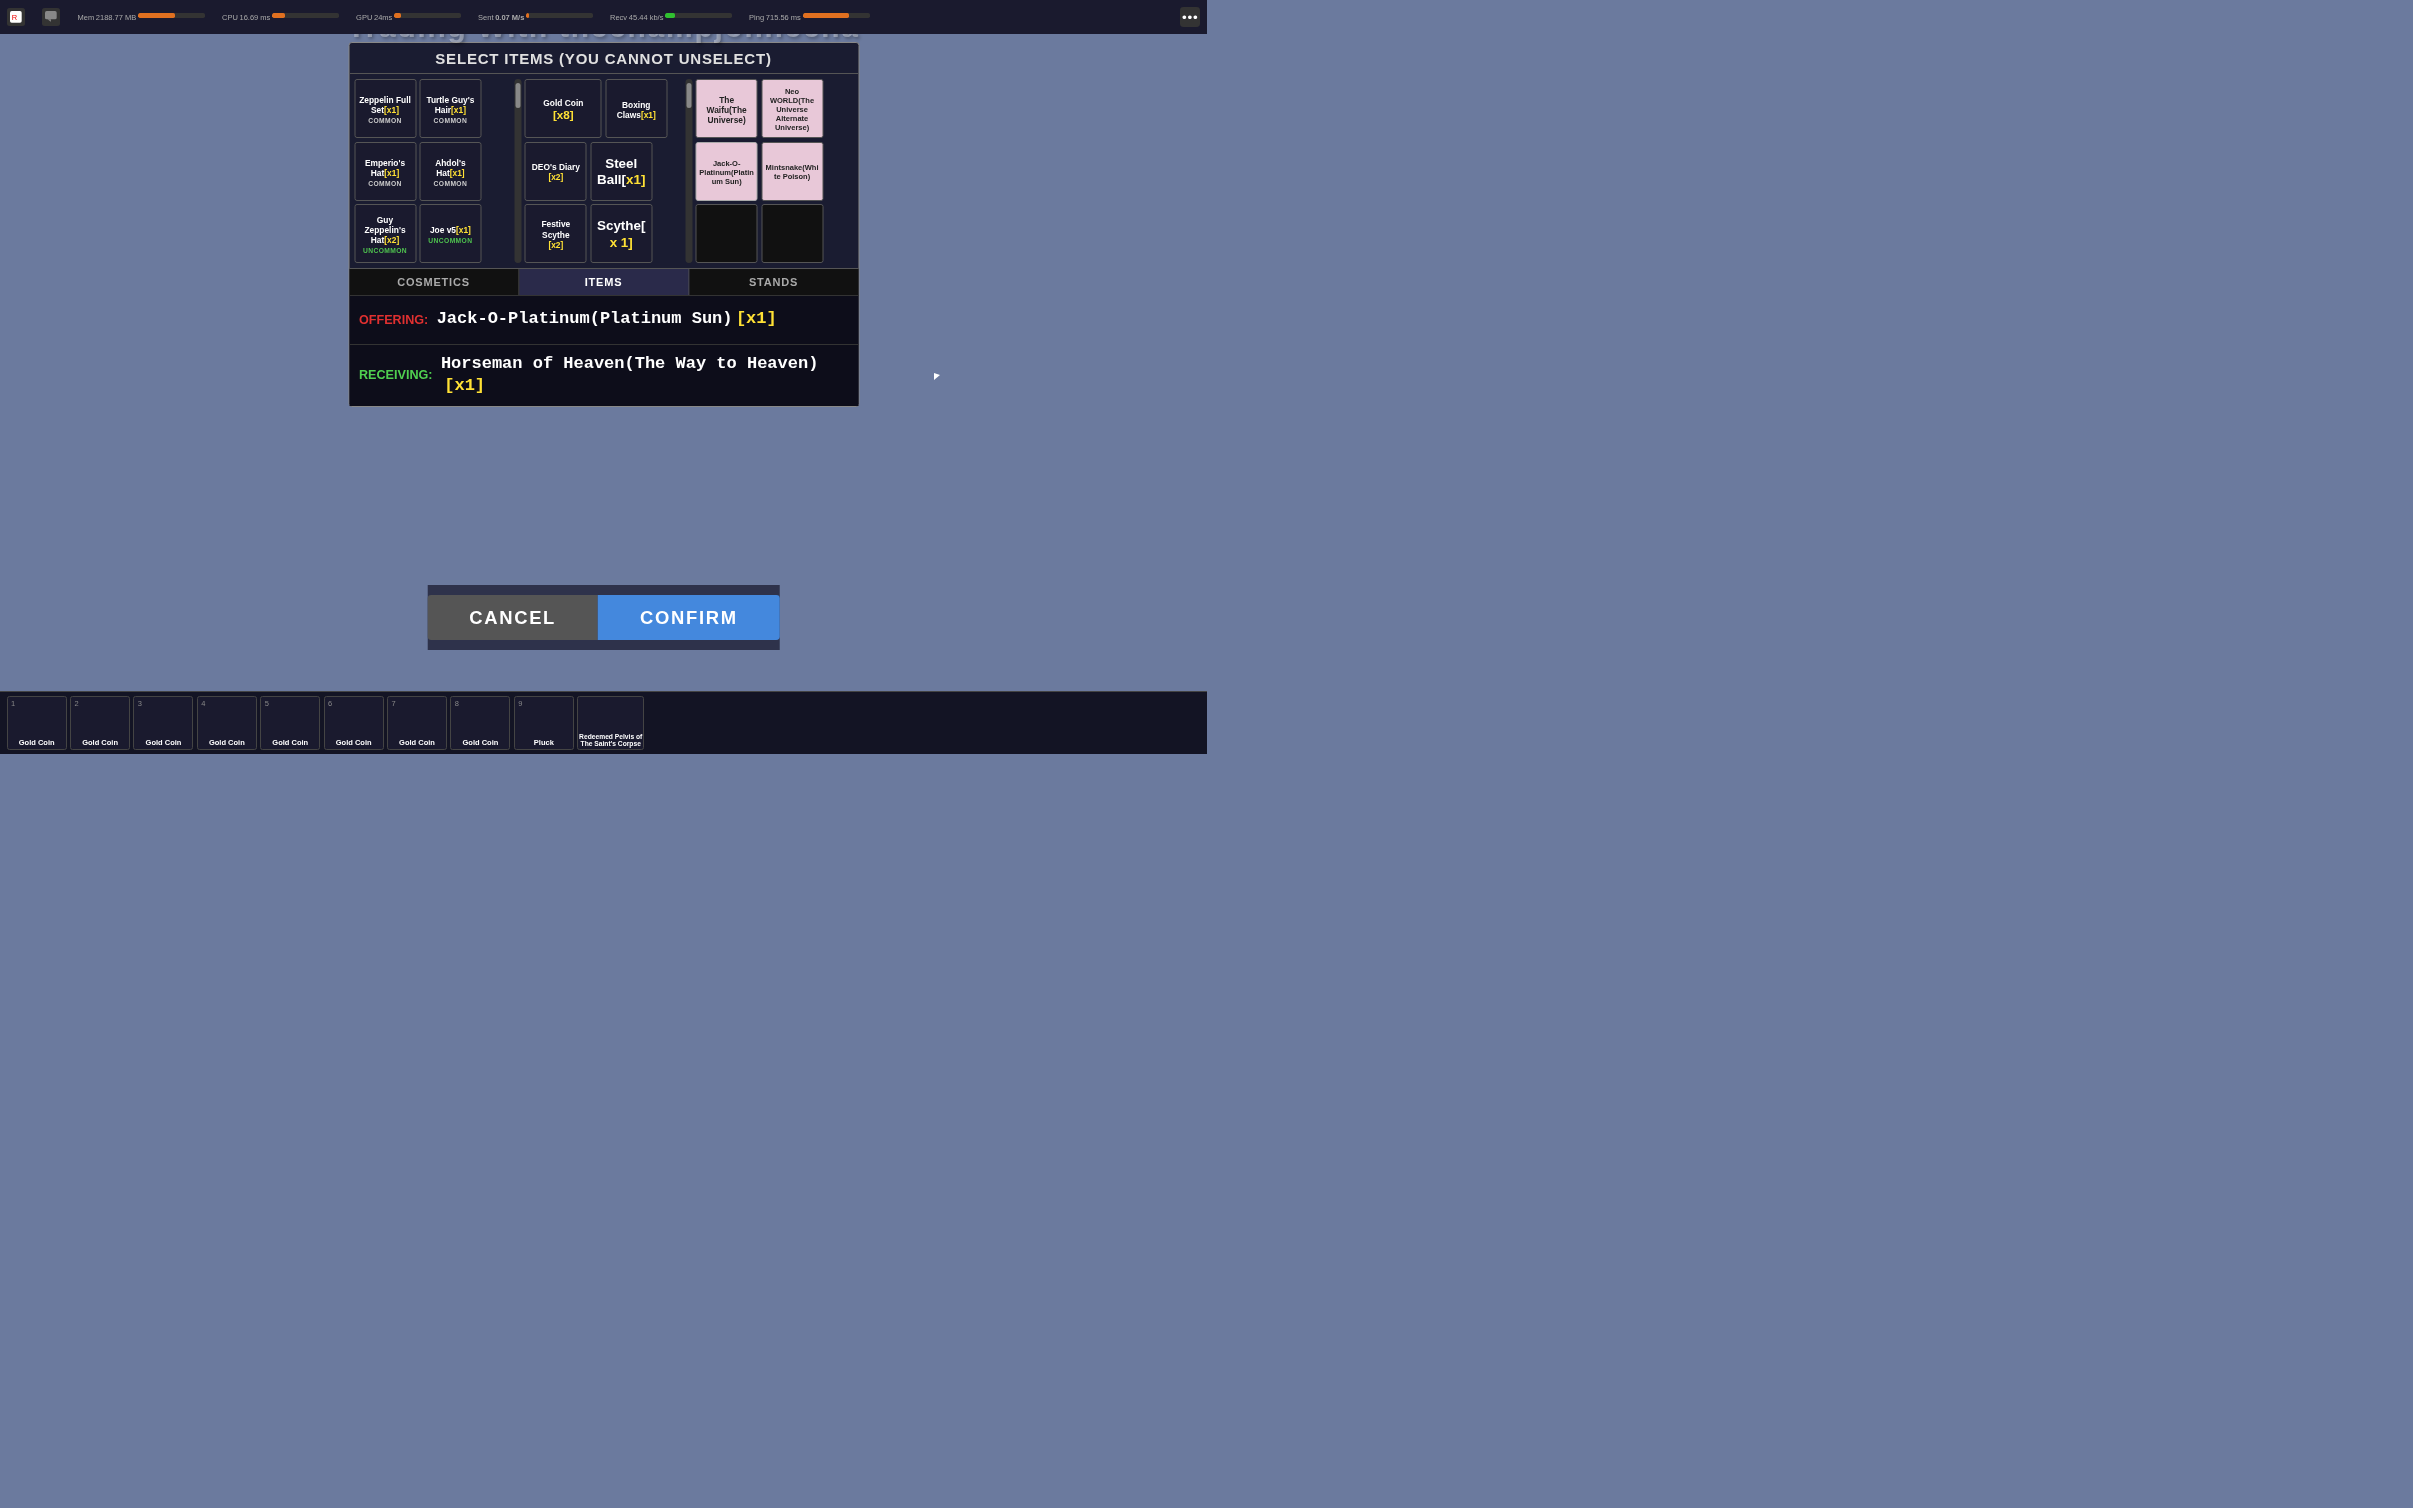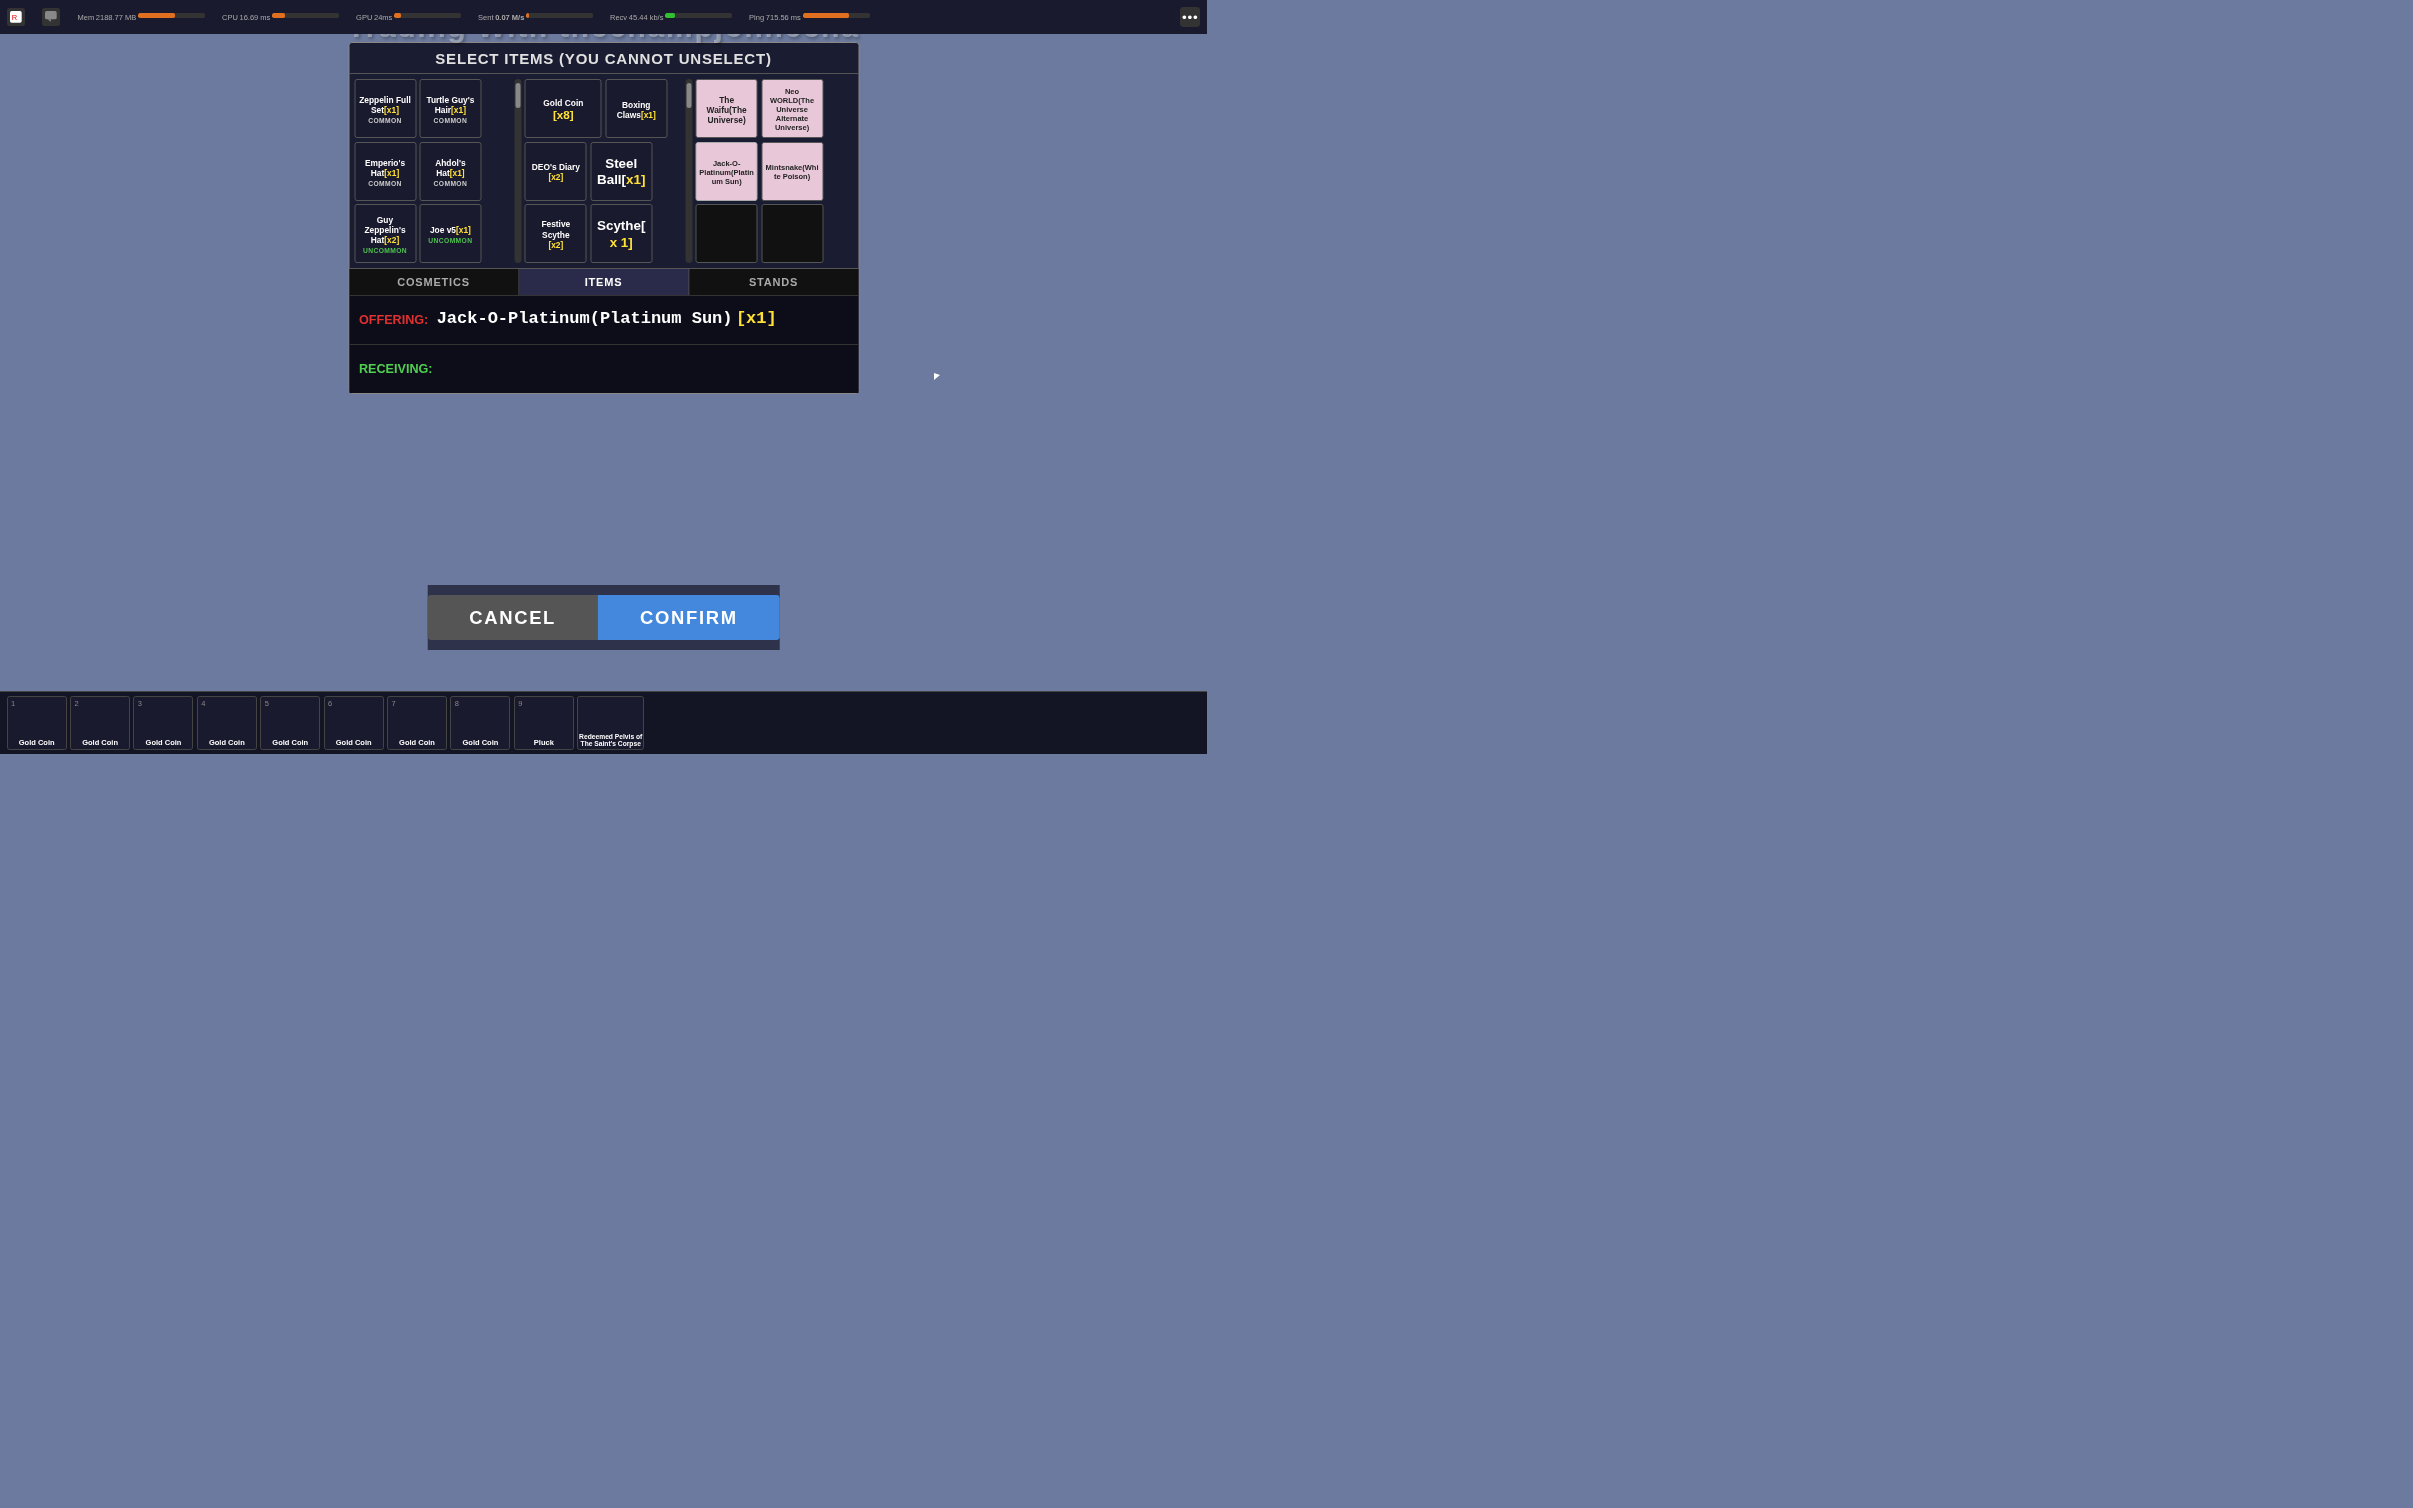--- a/index.html
+++ b/index.html
@@ -525,20 +525,23 @@
 
   <div class="trade-info-section">
     <span class="trade-label offering">OFFERING:</span>
     <span class="trade-item-text">
       <span>Jack-O-Platinum(Platinum Sun)</span><span class="trade-item-qty" style="margin-left:3.4px;">[x1]</span>
     </span>
   </div>
 
   <div class="trade-info-section" style="border-top:1.7px solid #333;">
     <span class="trade-label receiving">RECEIVING:</span>
+    <span class="trade-item-text">
+      <span>Horseman of Heaven(The Way to Heaven)</span><span class="trade-item-qty" style="margin-left:3.4px;">[x1]</span>
+    </span>
   </div>
 
 </div>
 
 <div id="action-buttons" style="position:absolute;left:50%;transform:translateX(-50%);top:585px;display:flex;">
   <button class="action-btn cancel-btn">CANCEL</button>
   <button class="action-btn confirm-btn">CONFIRM</button>
 </div>
 
 <div id="bottom-bar">

